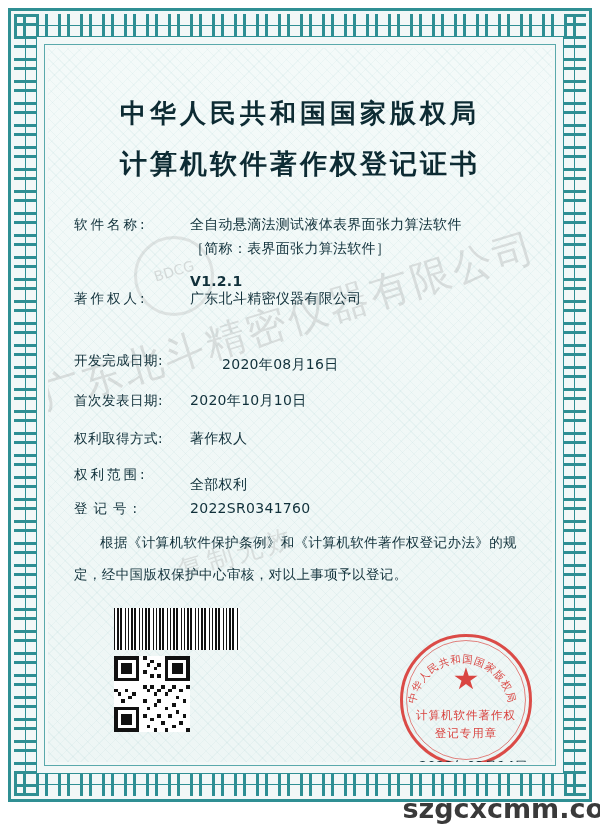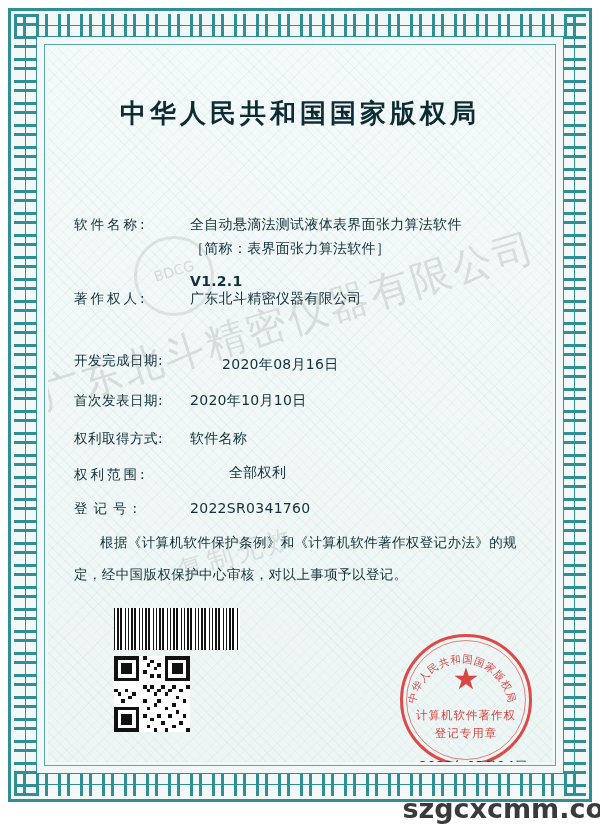--- a/index.html
+++ b/index.html
@@ -194,20 +194,21 @@
 
   <div class="paper">
 
     <div class="wm-circle">
       <span>BDCG</span>
     </div>
     <div class="watermark">广东北斗精密仪器有限公司</div>
     <div class="watermark2">复制无效</div>
 
     <div class="title1">中华人民共和国国家版权局</div>
+    <div class="title2">计算机软件著作权登记证书</div>
 
 
     <div>
       <div class="lbl sp2" style="top:168px;">软件名称:</div>
       <div class="val" style="top:168px;">全自动悬滴法测试液体表界面张力算法软件</div>
     </div>
     <div>
       <div class="val" style="top:192px;">［简称：表界面张力算法软件］</div>
     </div>
     <div>
@@ -222,25 +223,25 @@
     <div>
       <div class="lbl" style="top:304px;">开发完成日期:</div>
       <div class="val" style="top:308px;margin-left:32px;">2020年08月16日</div>
     </div>
     <div>
       <div class="lbl" style="top:344px;">首次发表日期:</div>
       <div class="val" style="top:344px;">2020年10月10日</div>
     </div>
     <div>
       <div class="lbl" style="top:382px;">权利取得方式:</div>
-      <div class="val" style="top:382px;">软件名称</div>
+      <div class="val" style="top:382px;">著作权人</div>
     </div>
     <div>
       <div class="lbl sp2" style="top:418px;">权利范围:</div>
-      <div class="val" style="top:416px;margin-left:39px;">全部权利</div>
+      <div class="val" style="top:428px;">全部权利</div>
     </div>
     <div>
       <div class="lbl sp" style="top:452px;">登记号:</div>
       <div class="val" style="top:452px;">2022SR0341760</div>
     </div>
 
     <div class="para">根据《计算机软件保护条例》和《计算机软件著作权登记办法》的规定，经中国版权保护中心审核，对以上事项予以登记。</div>
 
     <div class="barcode"></div>
 

